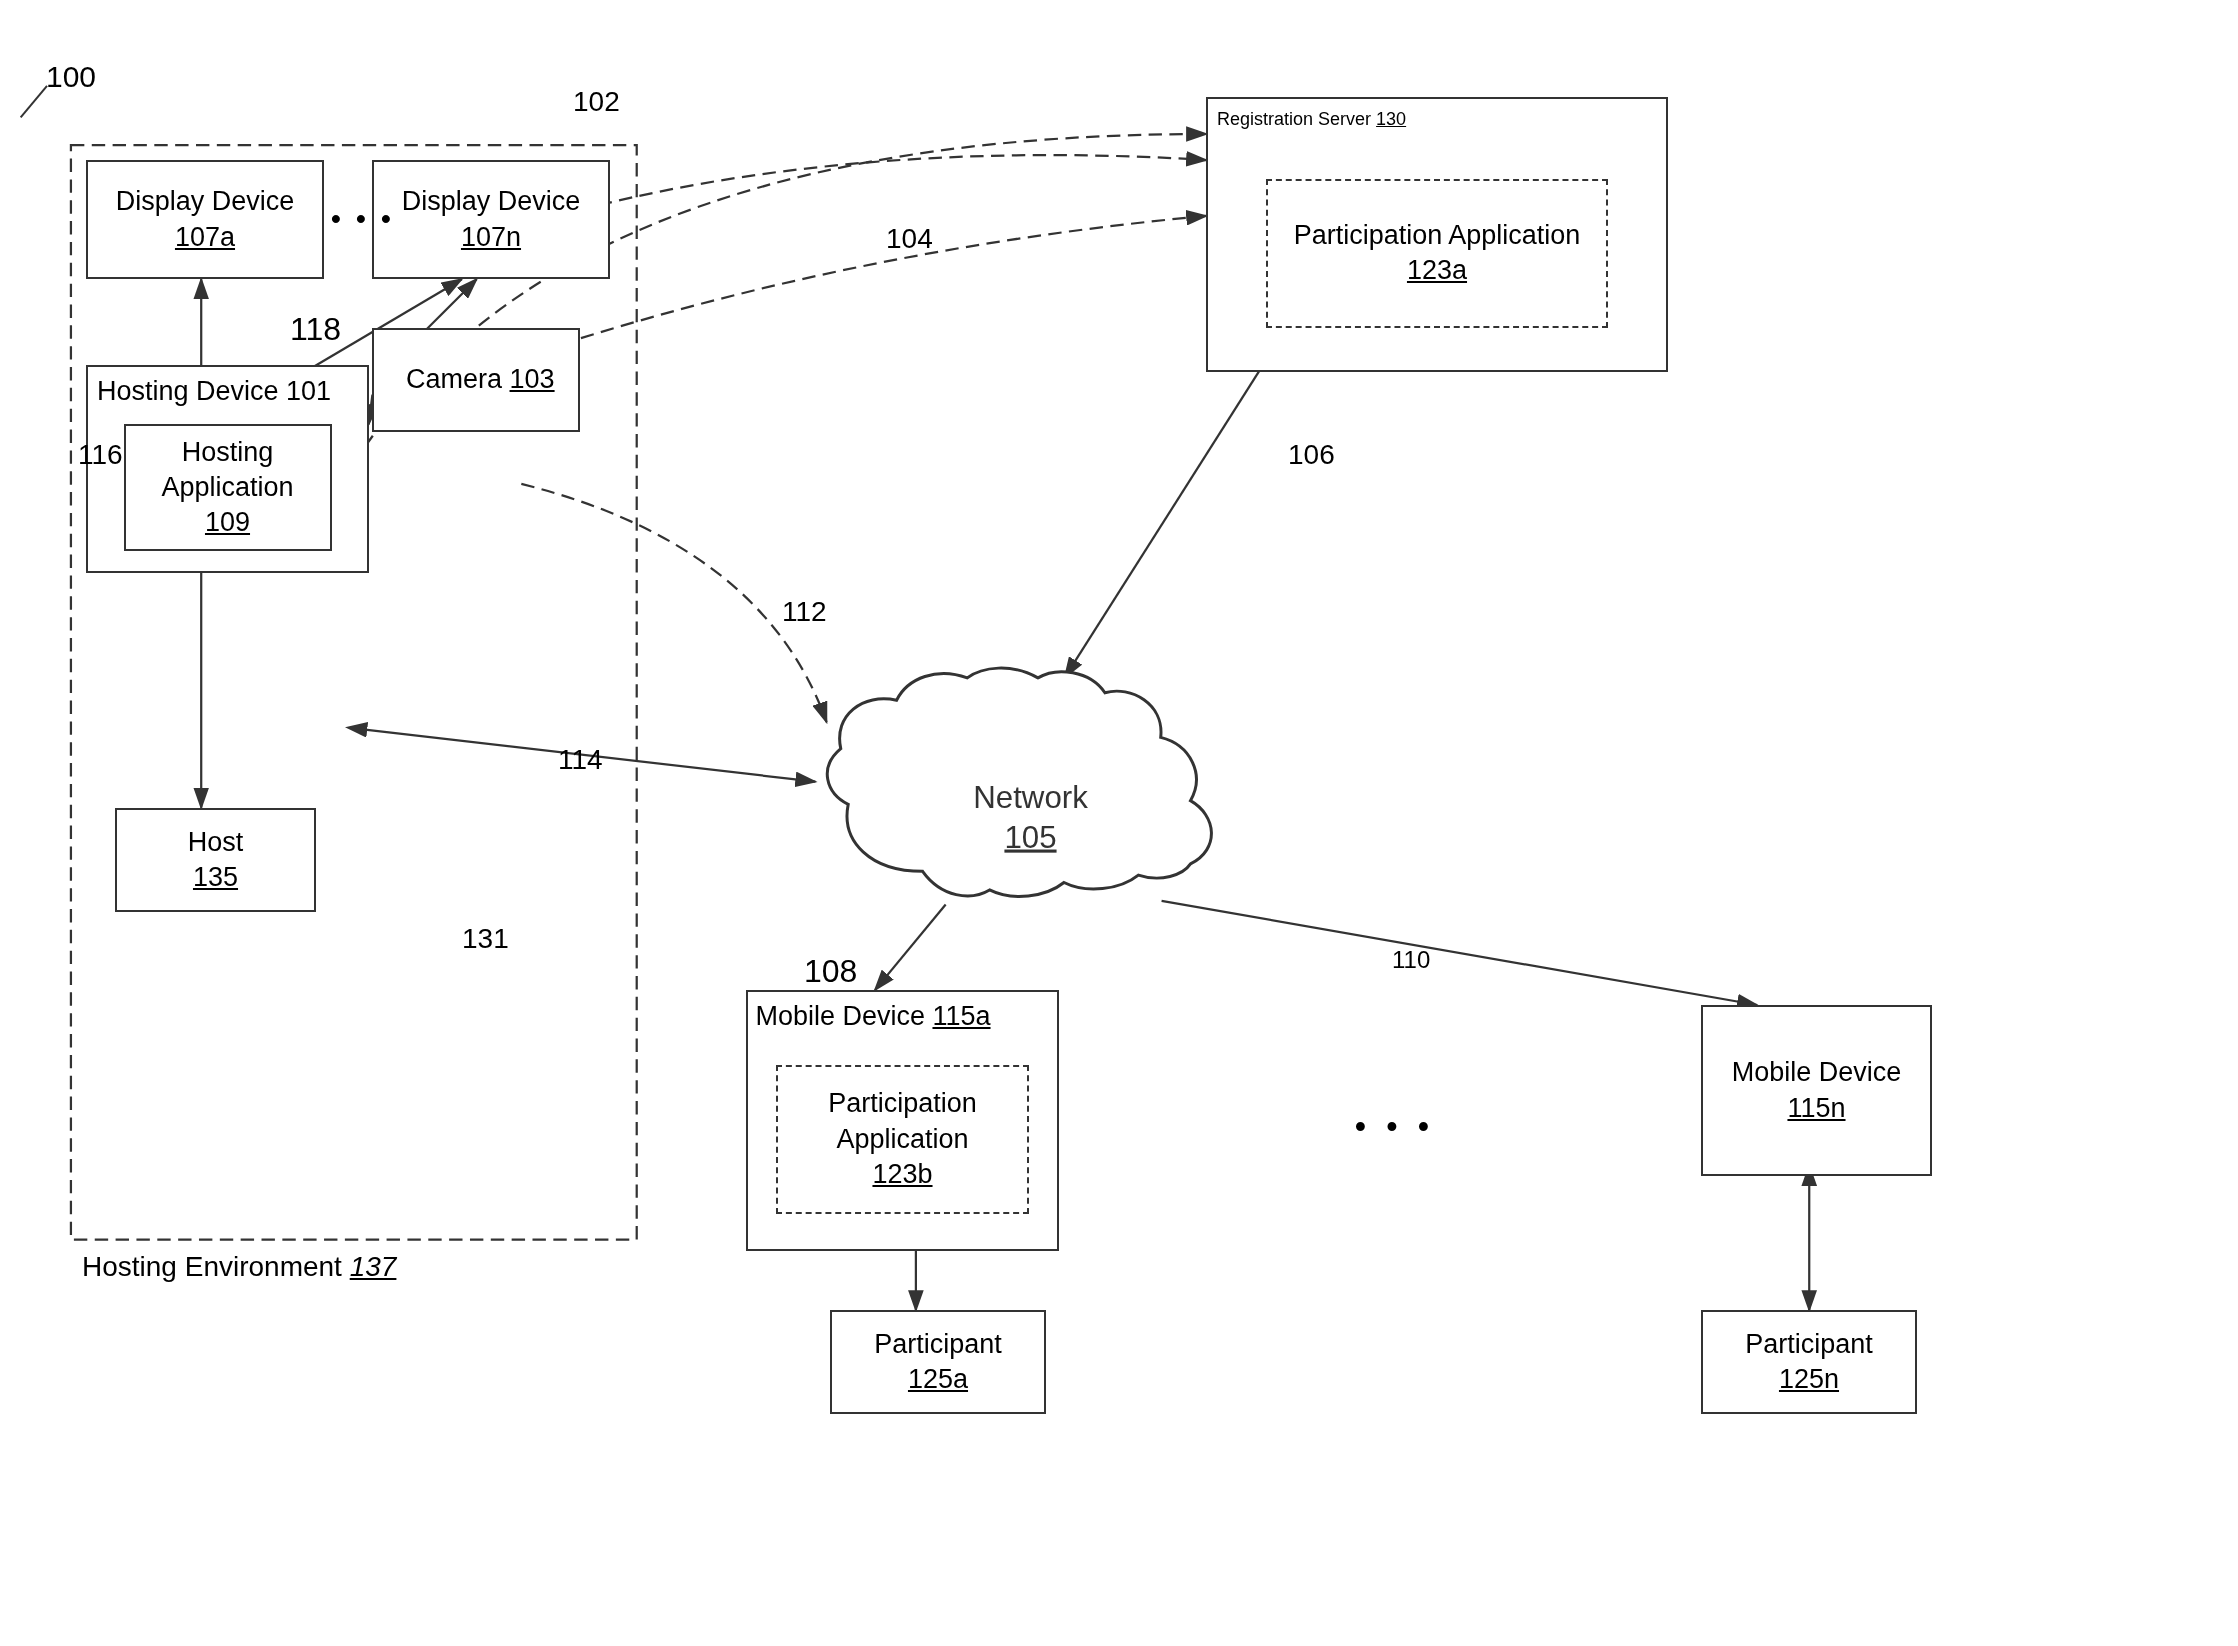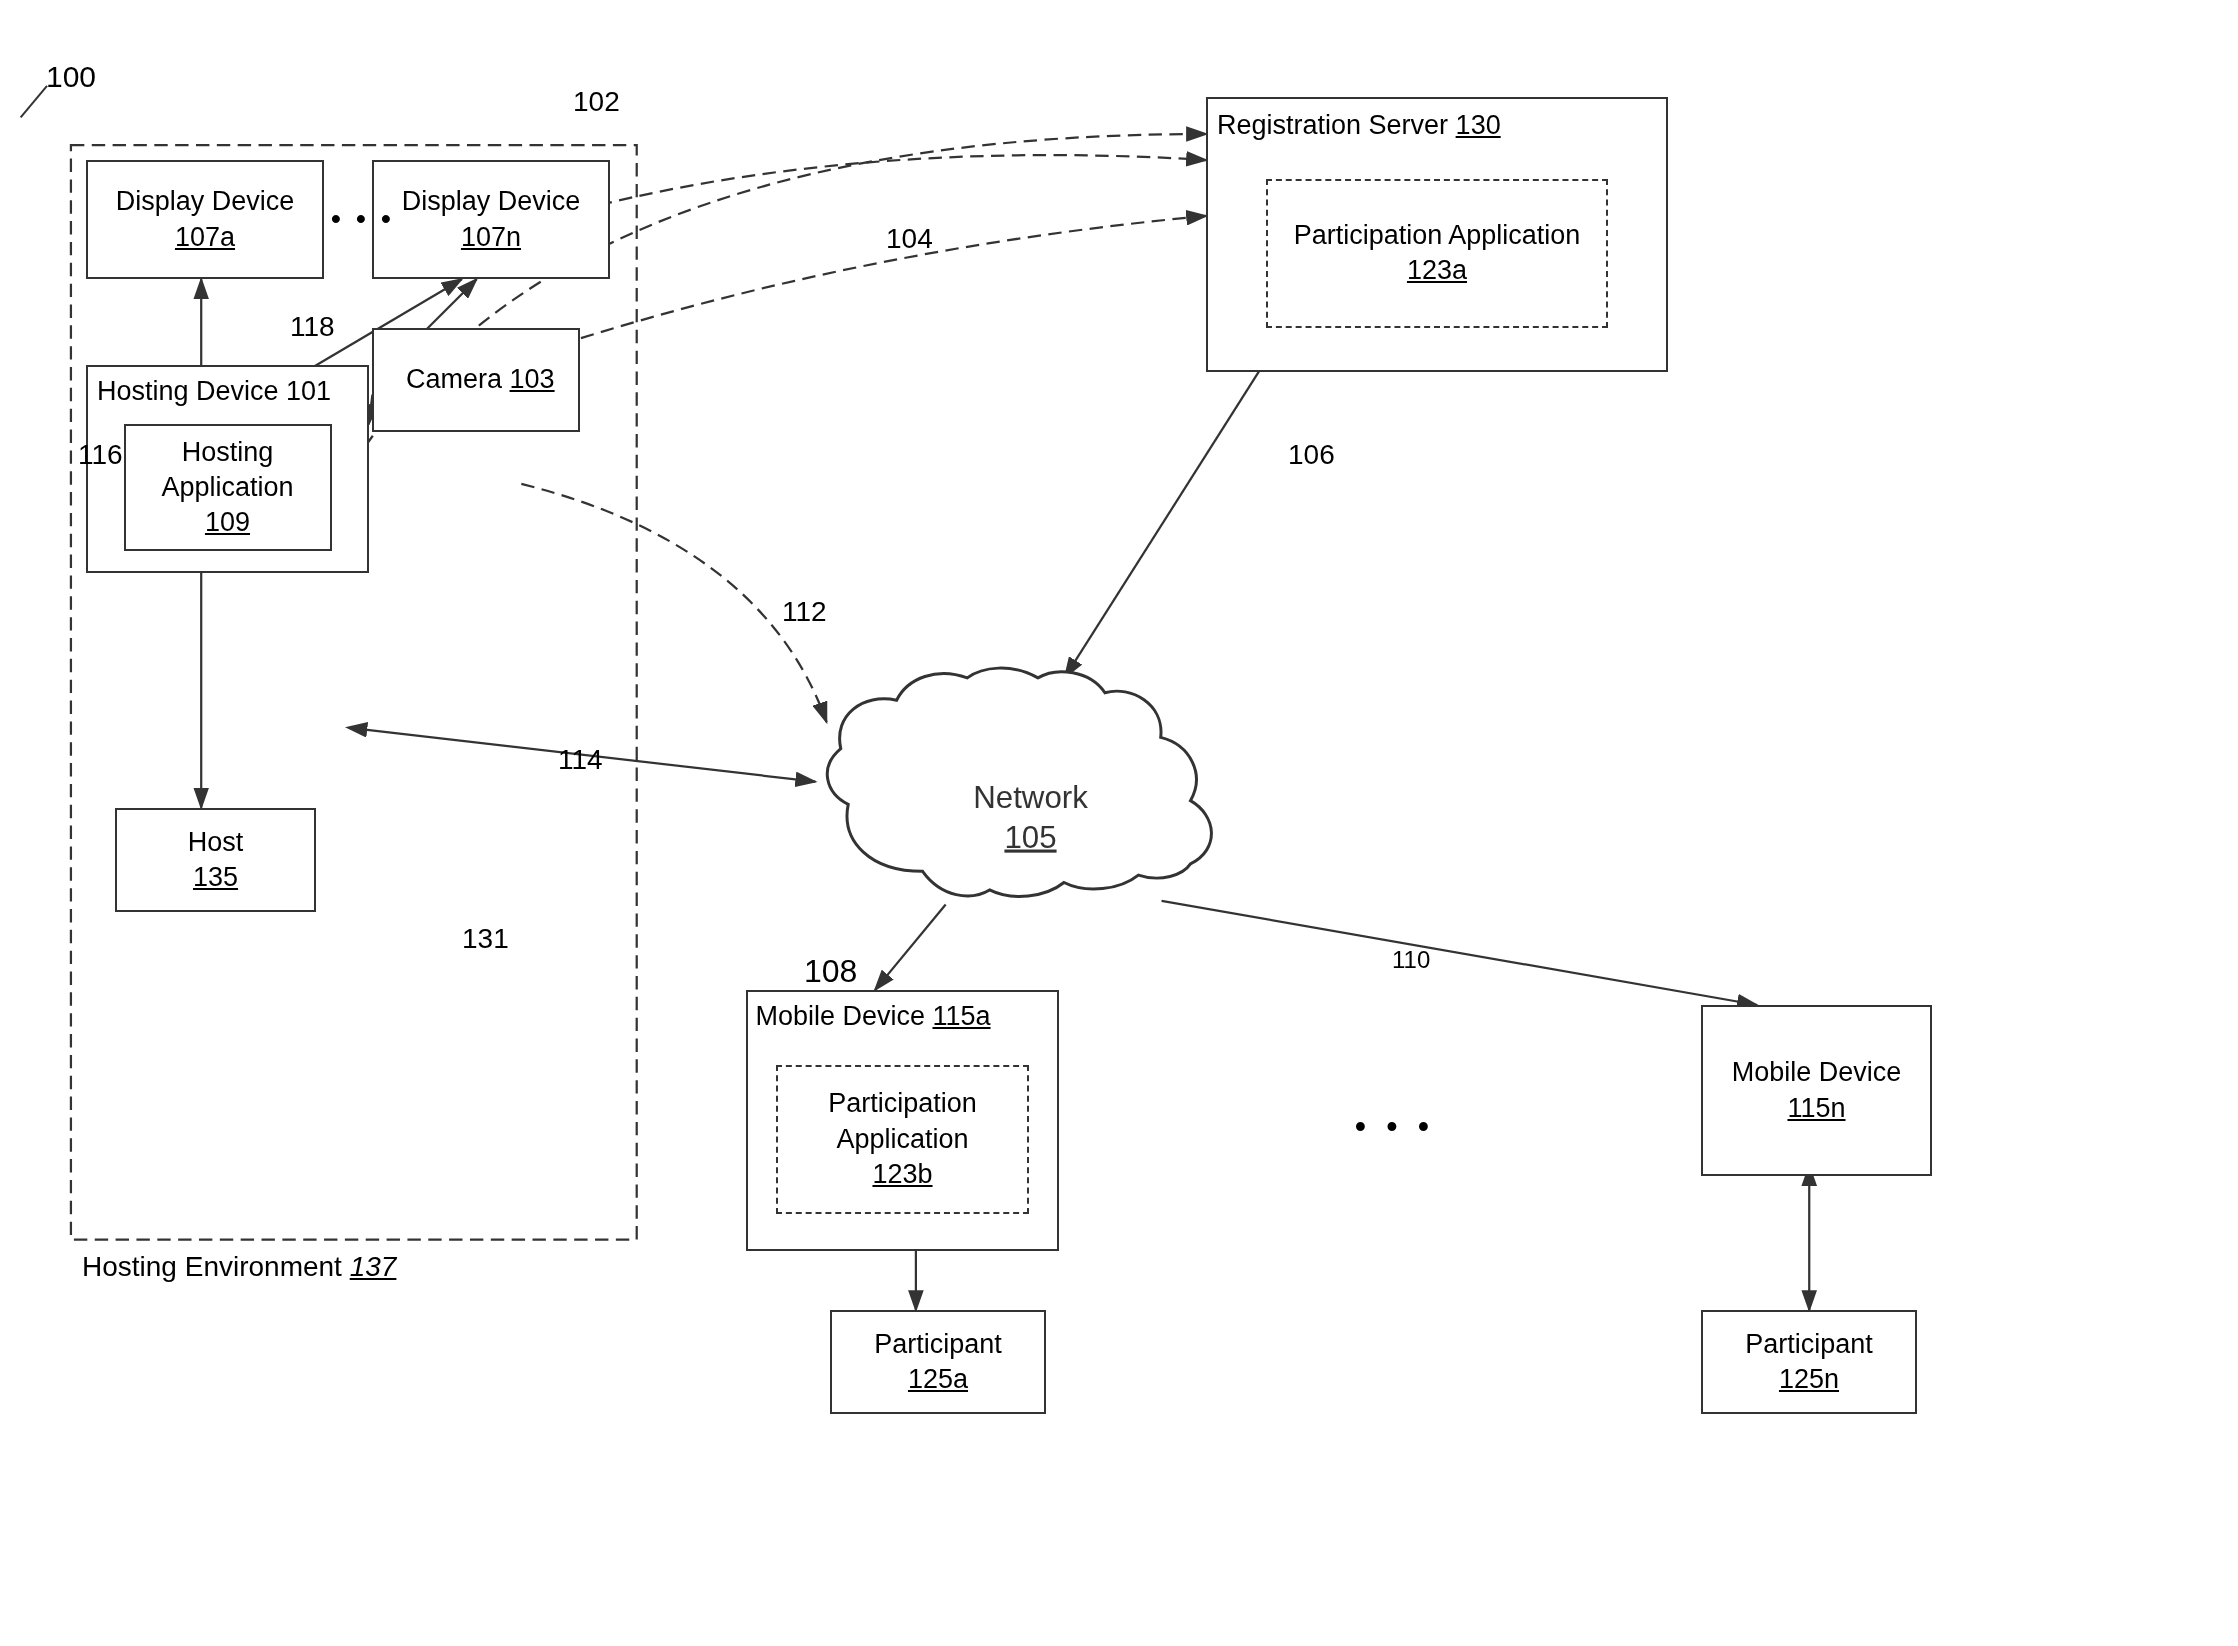--- a/index.html
+++ b/index.html
@@ -162,21 +162,21 @@
 
   <div class="box" style="left:115px; top:808px; width:201px; height:104px;">
     <span>Host<br><u>135</u></span>
   </div>
 
   <div class="label" style="left:82px; top:1251px; font-size:28px;">
     Hosting Environment <u>137</u>
   </div>
 
   <div class="box" style="left:1206px; top:97px; width:462px; height:275px;">
-    <span style="position:absolute; top:9px; left:9px; font-size:27px; text-align:left;">Registration Server <u>130</u></span>
+    <span style="position:absolute; top:9px; left:9px; font-size:18px; text-align:left;">Registration Server <u>130</u></span>
 
     <div class="box box-dashed" style="position:relative; top:18.6px; width:342px; height:149px;">
       <span>Participation Application<br><u>123a</u></span>
     </div>
   </div>
 
   <div class="cloud" style="left:811px; top:663px; width:439px; height:253px;">
     <svg viewBox="0 0 590 340" xmlns="http://www.w3.org/2000/svg">
       <path d="
         M 150,280
@@ -221,19 +221,19 @@
   </div>
 
   <div class="dots" style="position:absolute; left:1355px; top:1109px; font-size:31px; letter-spacing:6px;">• • •</div>
 
   <div class="label" style="left:573px; top:86px; font-size:28px;">102</div>
   <div class="label" style="left:886px; top:223px; font-size:28px;">104</div>
   <div class="label" style="left:1288px; top:439px; font-size:28px;">106</div>
   <div class="label" style="left:782px; top:596px; font-size:28px;">112</div>
   <div class="label" style="left:558px; top:744px; font-size:28px;">114</div>
   <div class="label" style="left:78px; top:439px; font-size:28px;text-align:right;">116</div>
-  <div class="label" style="left:290px; top:311px; font-size:28px;">118</div>
+  <div class="label" style="left:290px; top:311px; font-size:32px;">118</div>
   <div class="label" style="left:804px; top:953px; font-size:32px;">108</div>
   <div class="label" style="left:1392px; top:946px; font-size:24px;">110</div>
   <div class="label" style="left:462px; top:923px; font-size:28px;">131</div>
 
 </div>
 
 
 </body></html>

